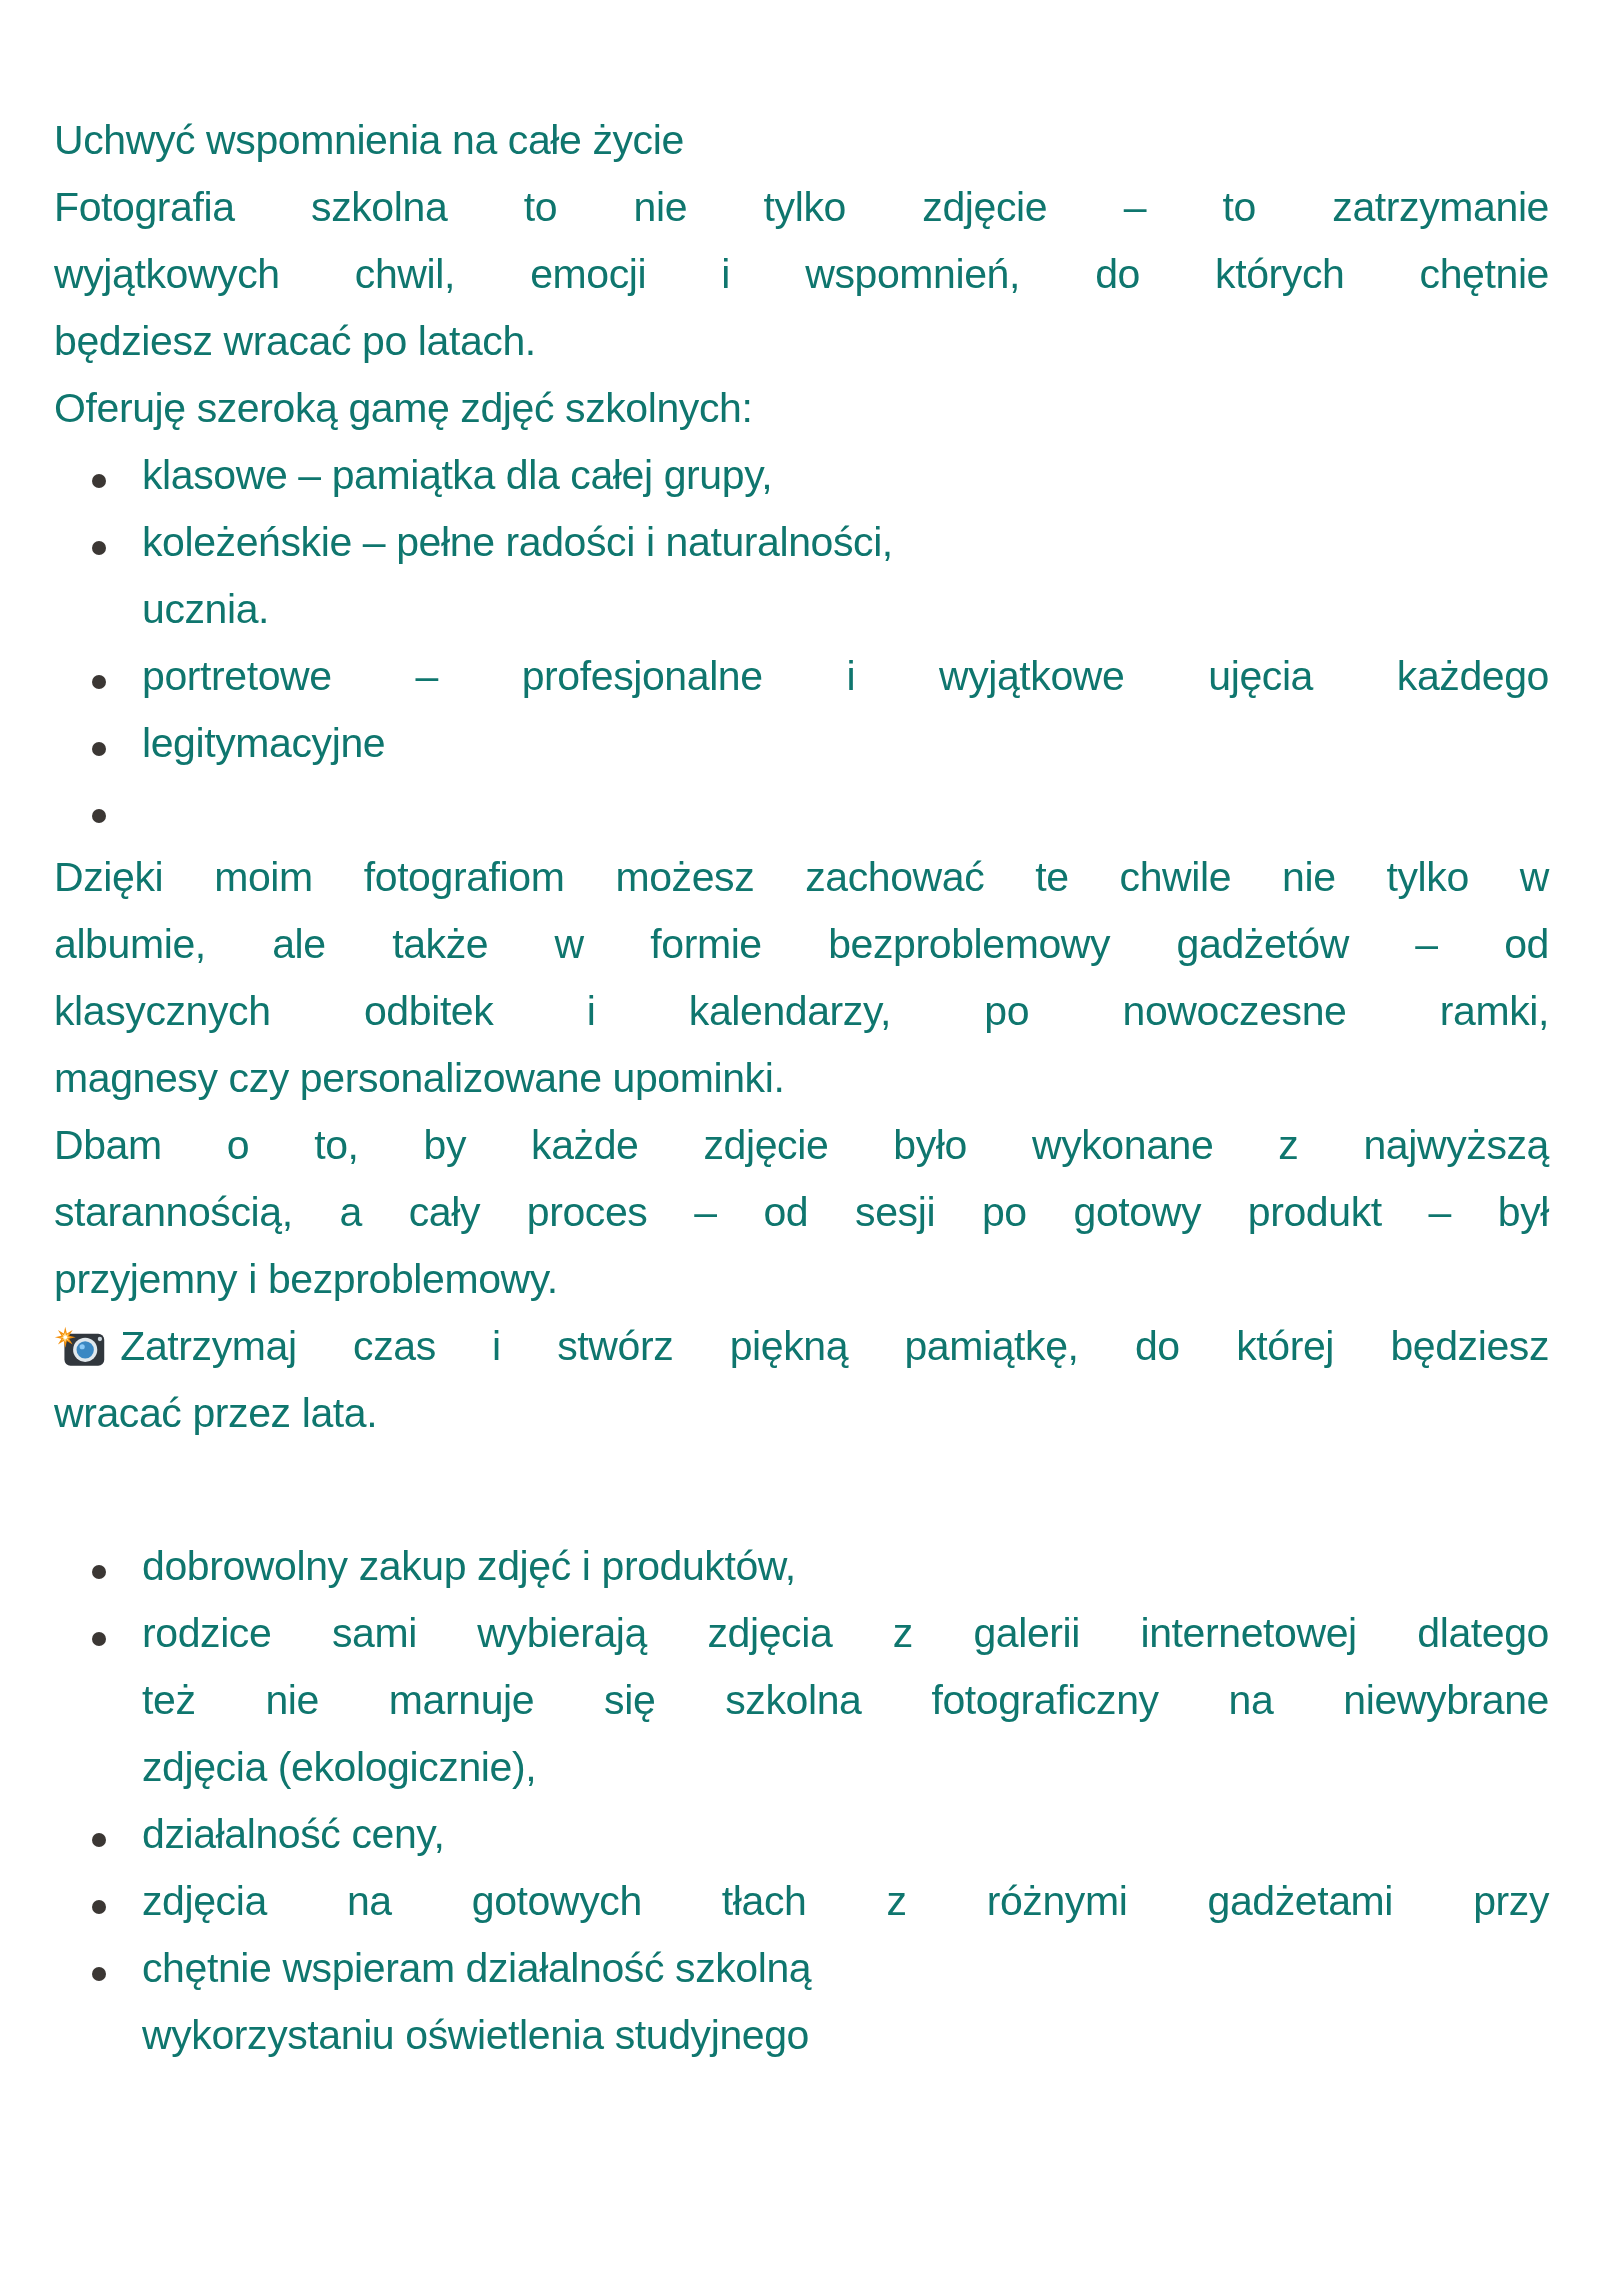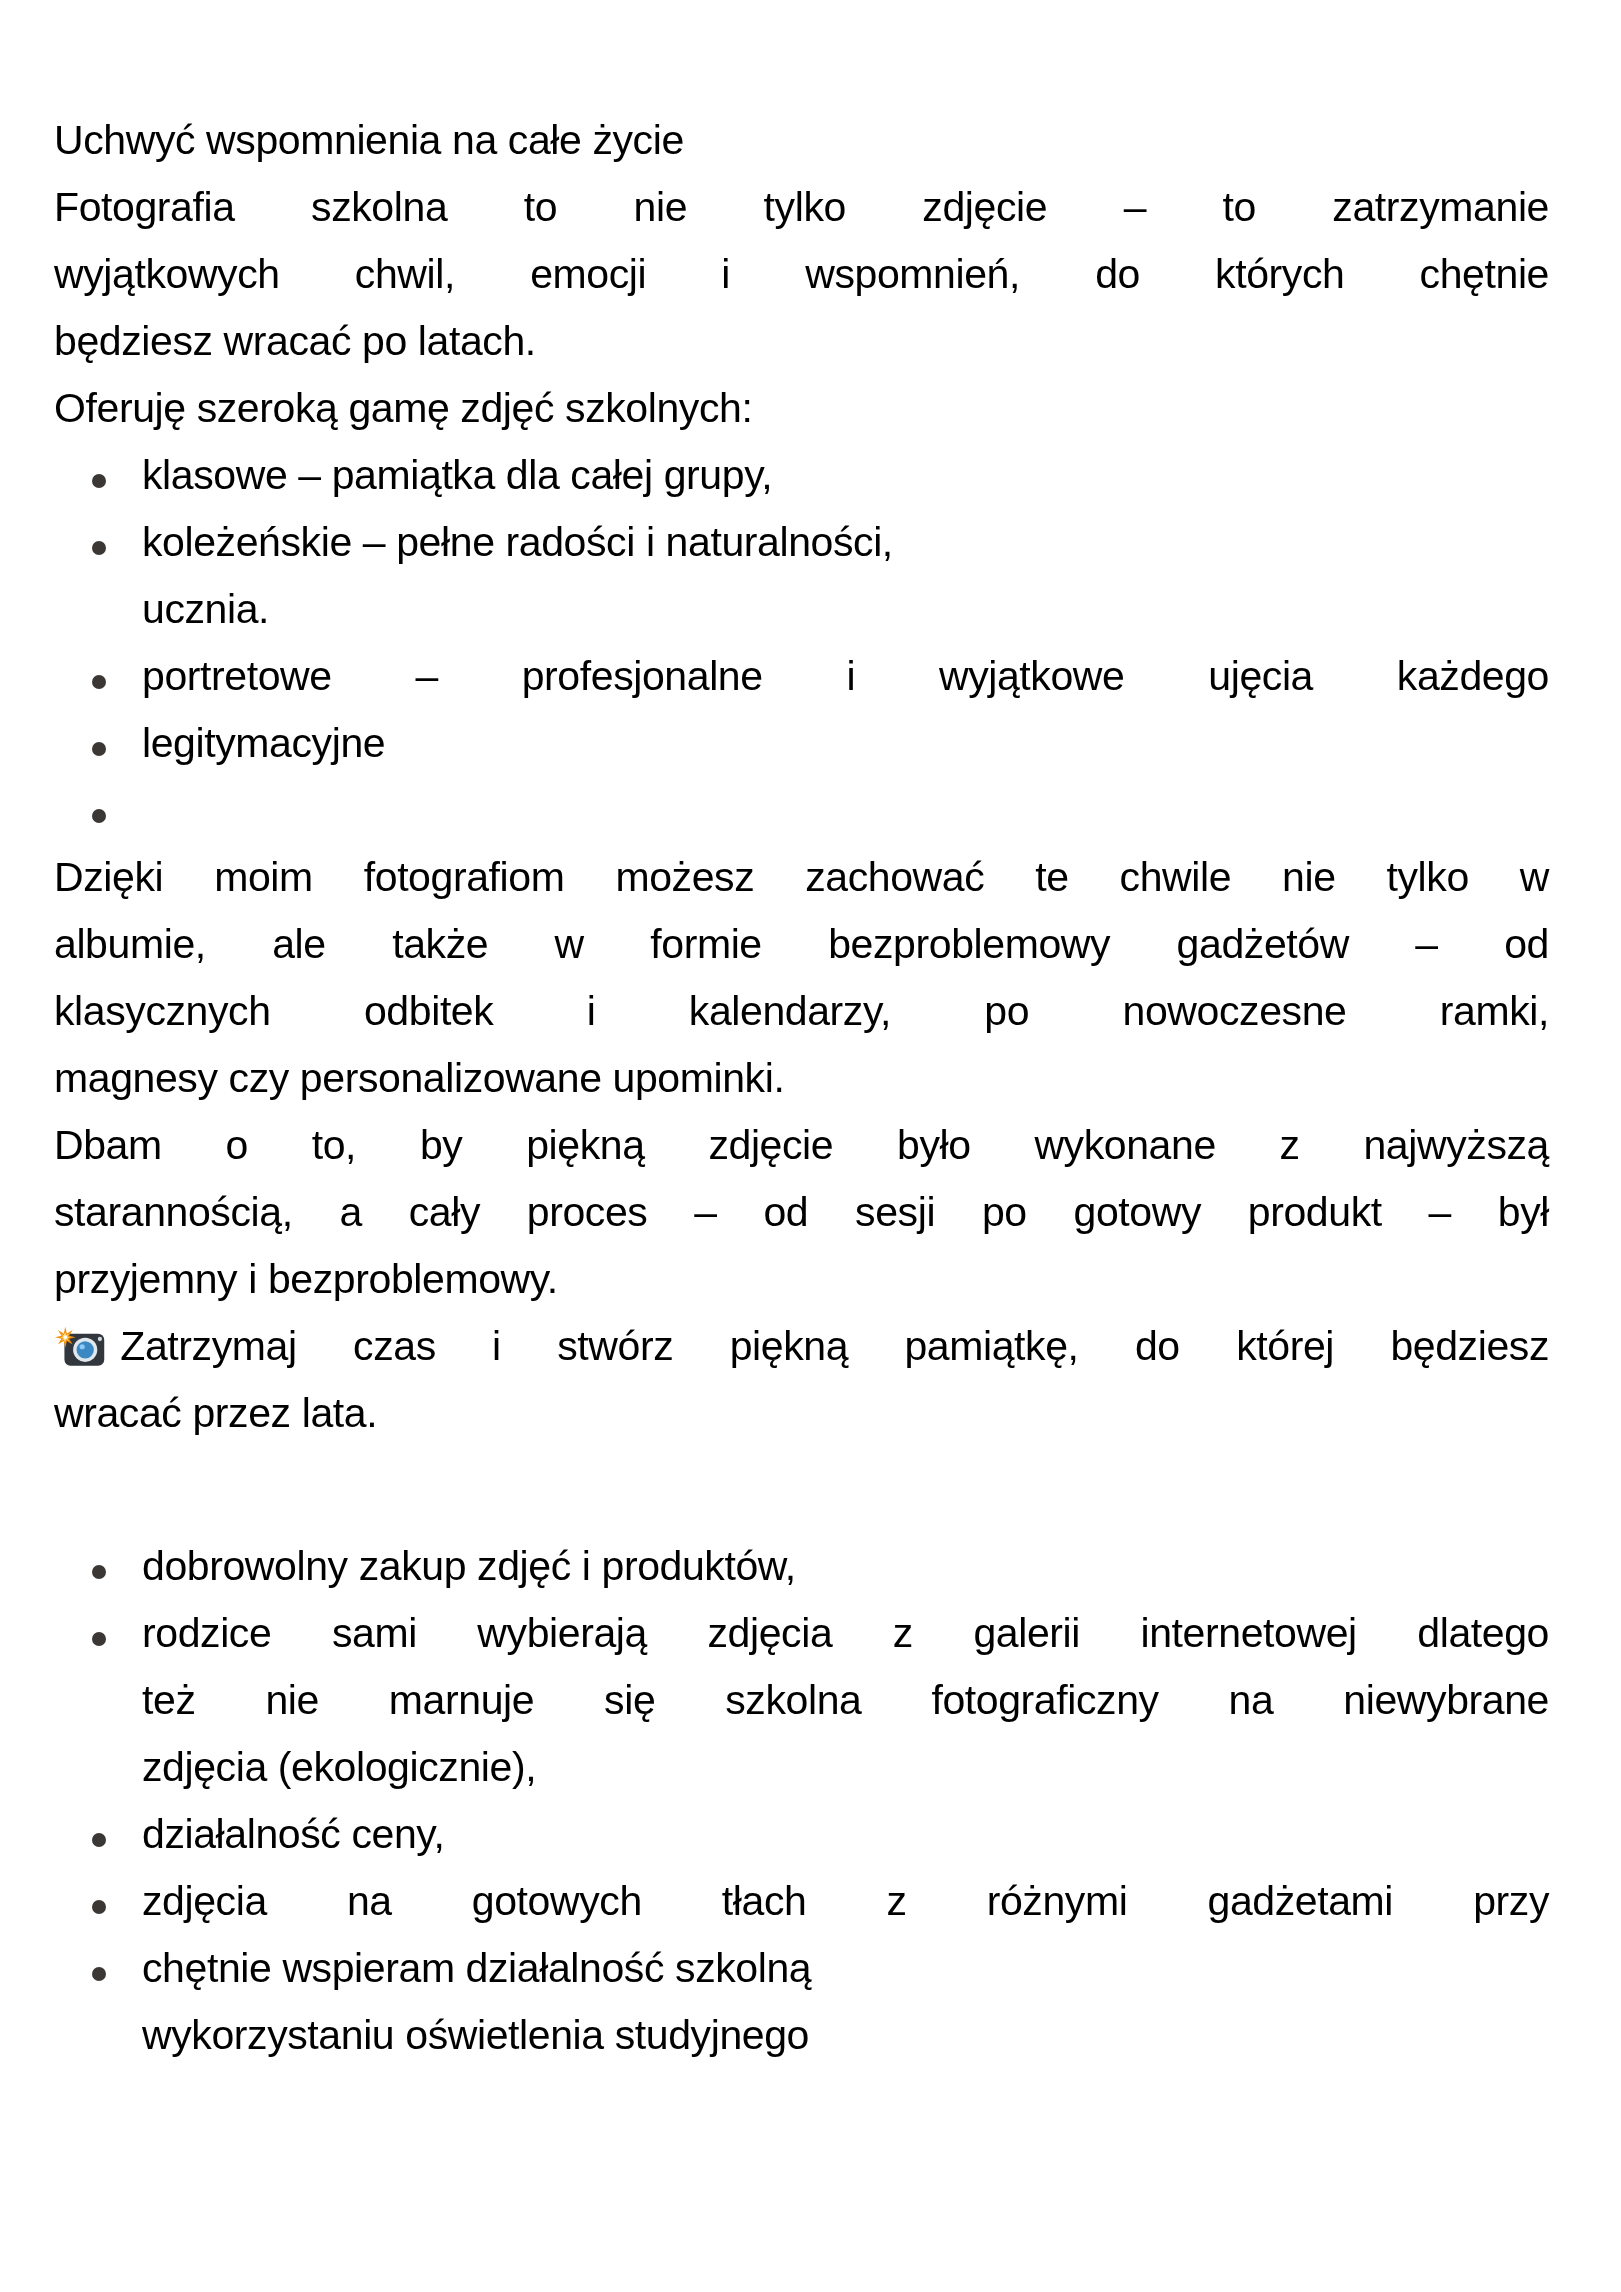--- a/index.html
+++ b/index.html
@@ -8,21 +8,21 @@
     background: #ffffff;
   }
   .page {
     position: relative;
     width: 1621px;
     height: 2293px;
     background: #ffffff;
     box-sizing: border-box;
     padding: 107px 72px 0 54px;
     font-family: "Liberation Sans", sans-serif;
-    color: #000000;
+    color: #0f766e;
     overflow: hidden;
   }
   .line {
     position: relative;
     font-size: 41px;
     line-height: 67px;
     min-height: 67px;
     letter-spacing: -0.4px;
   }
   .line.j {
@@ -63,21 +63,21 @@
       <div class="line ind"><span class="dot"></span><span>klasowe – pamiątka dla całej grupy,</span></div>
       <div class="line ind"><span class="dot"></span><span>koleżeńskie – pełne radości i naturalności,</span></div>
       <div class="line ind"><span>ucznia.</span></div>
       <div class="line j ind"><span class="dot"></span><span>portretowe – profesjonalne i wyjątkowe ujęcia każdego</span></div>
       <div class="line ind"><span class="dot"></span><span>legitymacyjne</span></div>
       <div class="line ind"><span class="dot"></span><span></span></div>
       <div class="line j"><span>Dzięki moim fotografiom możesz zachować te chwile nie tylko w</span></div>
       <div class="line j"><span>albumie, ale także w formie bezproblemowy gadżetów – od</span></div>
       <div class="line j"><span>klasycznych odbitek i kalendarzy, po nowoczesne ramki,</span></div>
       <div class="line"><span>magnesy czy personalizowane upominki.</span></div>
-      <div class="line j"><span>Dbam o to, by piękną zdjęcie było wykonane z najwyższą</span></div>
+      <div class="line j"><span>Dbam o to, by każde zdjęcie było wykonane z najwyższą</span></div>
       <div class="line j"><span>starannością, a cały proces – od sesji po gotowy produkt – był</span></div>
       <div class="line"><span>przyjemny i bezproblemowy.</span></div>
       <div class="line j"><svg class="cam" viewBox="0 0 60 52" aria-hidden="true">
     <rect x="12" y="9" width="46" height="37" rx="7" fill="#31373d"></rect>
     <circle cx="36" cy="27.5" r="14" fill="#e1e8ed"></circle>
     <circle cx="36" cy="27.5" r="10" fill="#3b88c3"></circle>
     <circle cx="32.5" cy="24" r="3" fill="#8ccaf7"></circle>
     <circle cx="53" cy="15" r="2.5" fill="#ccd6dd"></circle>
     <polygon fill="#f4900c" points="25,13 17.4,14.8 21.5,21.5 14.8,17.4 13,25 11.2,17.4 4.5,21.5 8.6,14.8 1,13 8.6,11.2 4.5,4.5 11.2,8.6 13,1 14.8,8.6 21.5,4.5 17.4,11.2"></polygon>
     <polygon fill="#ffd983" points="19,13 15.2,13.9 17.2,17.2 13.9,15.2 13,19 11.1,15.2 8.8,17.2 10.8,13.9 7,13 10.8,12.1 8.8,8.8 11.1,10.8 13,7 13.9,10.8 17.2,8.8 15.2,12.1"></polygon>

